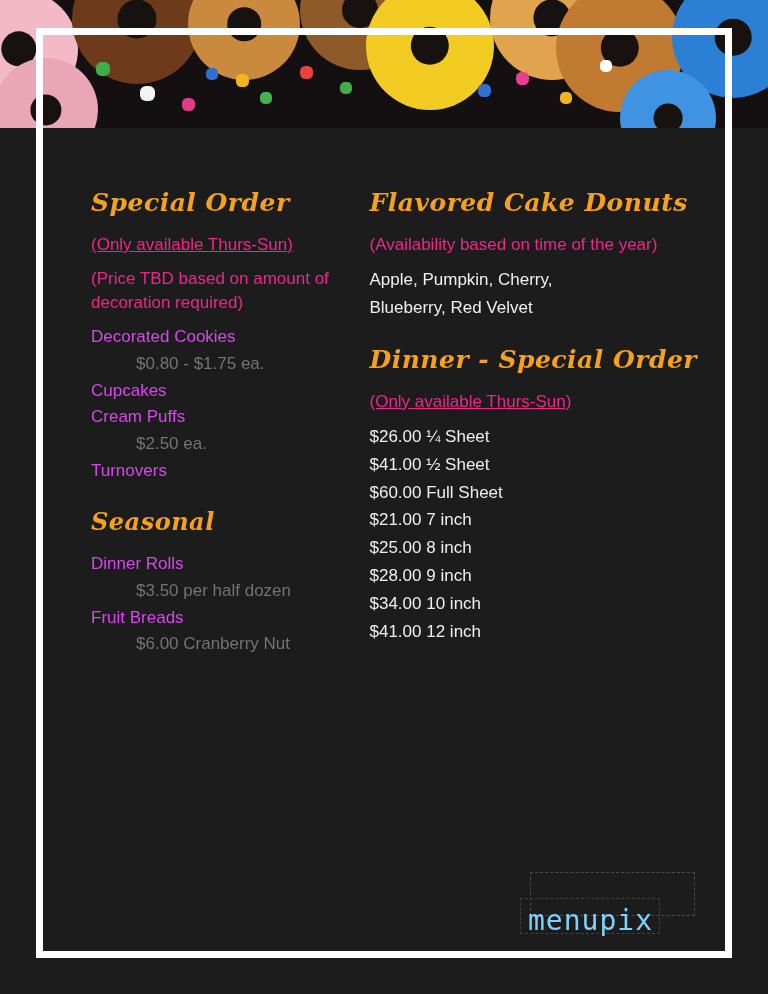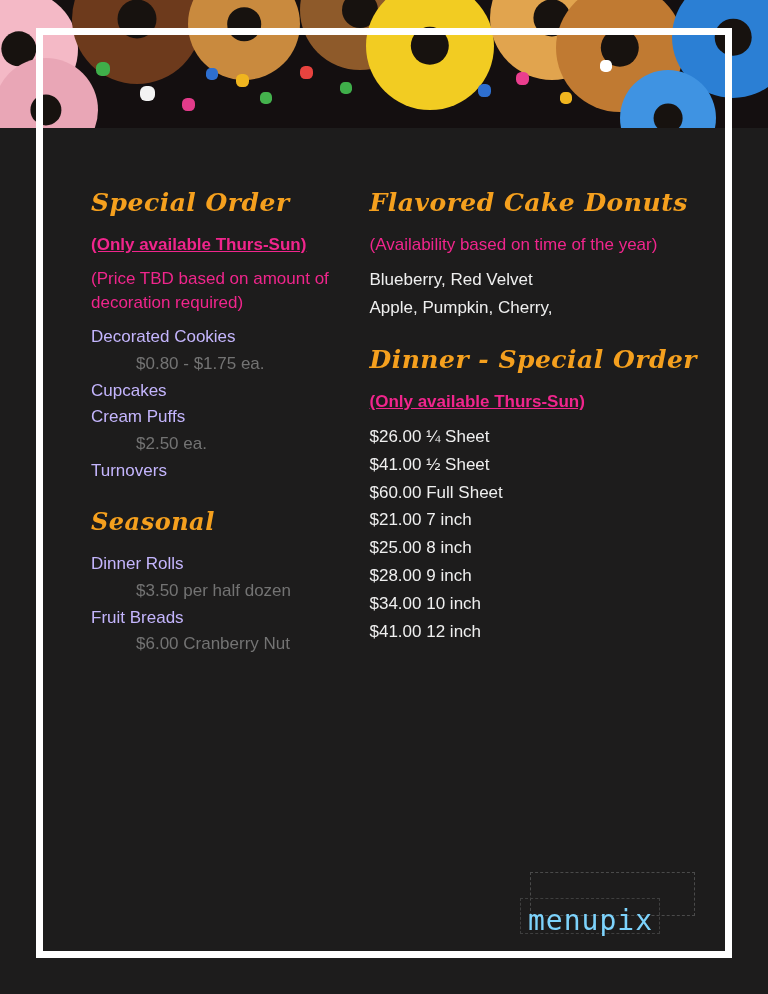--- a/index.html
+++ b/index.html
@@ -93,23 +93,23 @@
     margin: 0 0 16px 0;
     white-space: nowrap;
   }
   .heading.small { font-size: 24px; }
   .note {
     color: #f0258c;
     font-size: 17px;
     line-height: 1.42;
     margin: 0 0 10px 0;
   }
-  .note.u { text-decoration: underline; font-weight: bold; }
+  .note.u { text-decoration: underline; }
   .item {
-    color: #c4b5fd;
+    color: #d946ef;
     font-size: 17px;
     line-height: 1.45;
     margin: 0 0 2px 0;
   }
   .price {
     color: #737373;
     font-size: 17px;
     line-height: 1.45;
     margin: 0 0 2px 0;
     padding-left: 45px;
@@ -221,22 +221,22 @@
         <p class="price">$6.00 Cranberry Nut</p>
       </div>
 
     </div>
 
     <div class="col col-right">
 
       <div>
         <p class="heading">Flavored Cake Donuts</p>
         <p class="note">(Availability based on time of the year)</p>
+        <p class="plain">Apple, Pumpkin, Cherry,</p>
         <p class="plain">Blueberry, Red Velvet</p>
-        <p class="plain">Apple, Pumpkin, Cherry,</p>
       </div>
 
       <div class="gap-m"></div>
 
       <div>
         <p class="heading">Dinner - Special Order</p>
         <p class="note u">(Only available Thurs-Sun)</p>
         <p class="plain">$26.00 ¼ Sheet</p>
         <p class="plain">$41.00 ½ Sheet</p>
         <p class="plain">$60.00 Full Sheet</p>

